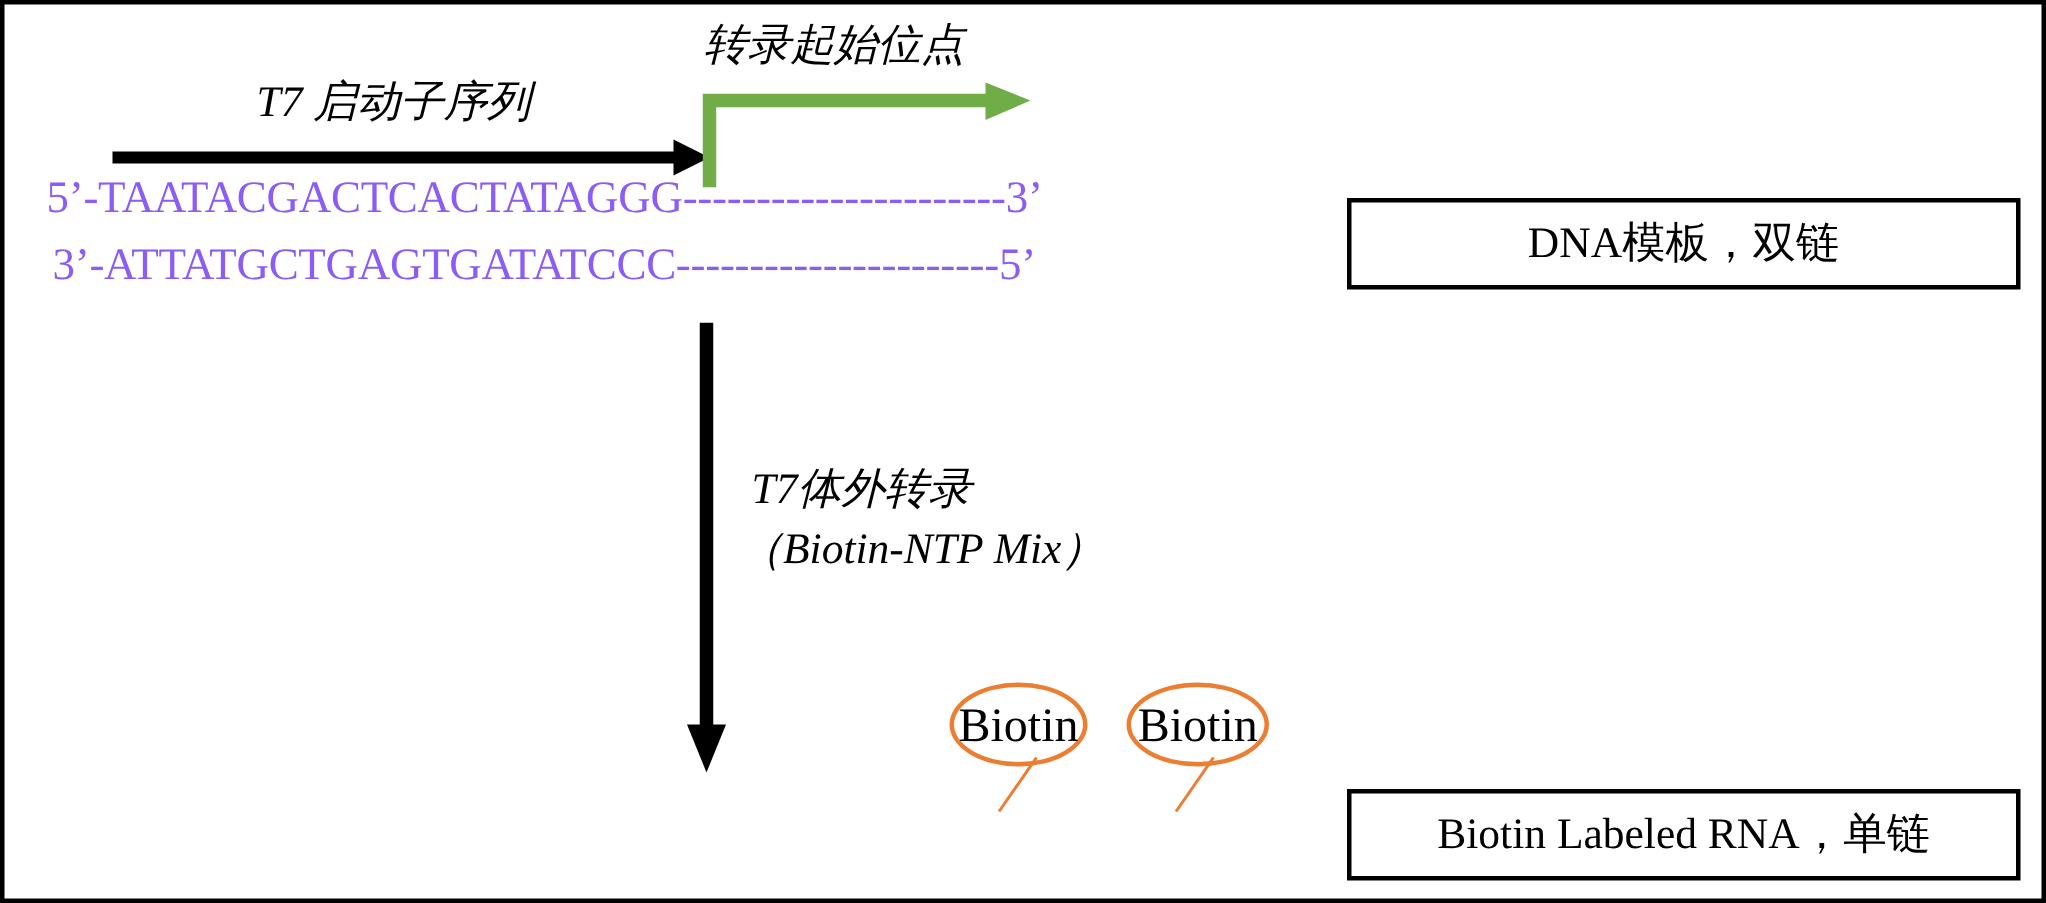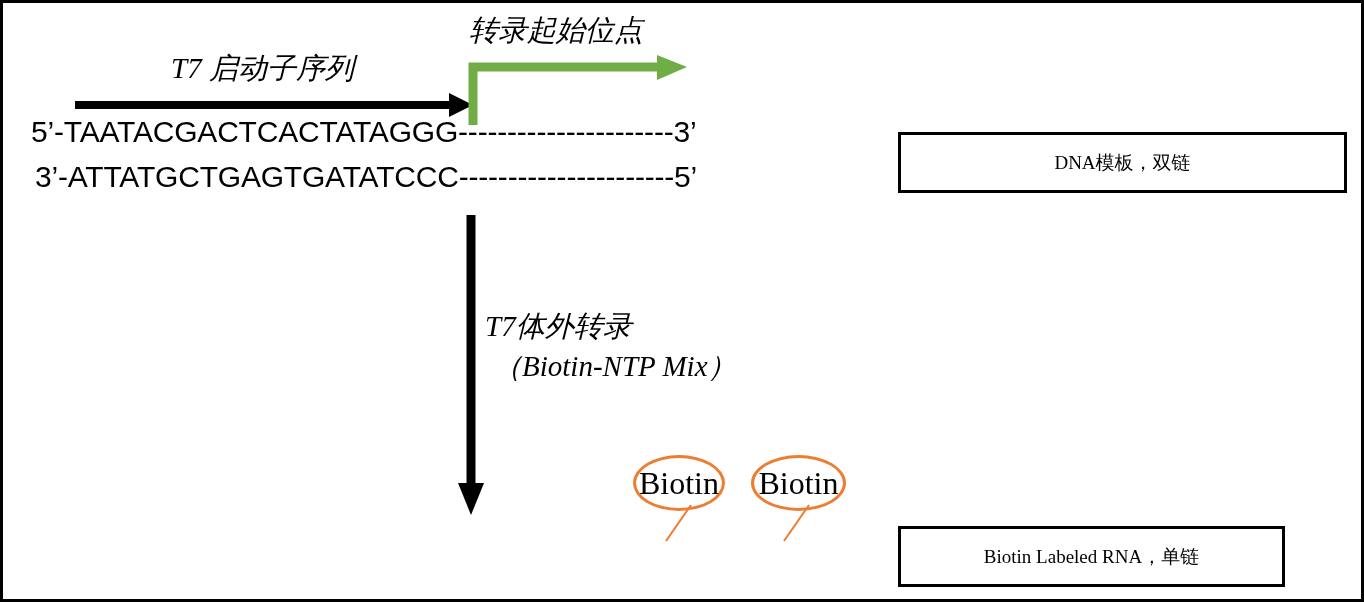--- a/index.html
+++ b/index.html
@@ -18,38 +18,38 @@
     height: 602px;
     background: #ffffff;
     box-sizing: border-box;
     border: 3px solid #000000;
     overflow: hidden;
   }
   .abs { position: absolute; }
 
   
   .seq {
-    font-family: Liberation Sans, sans-serif;
+    font-family: Liberation Serif, serif;
     font-size: 30px;
     line-height: 34px;
     white-space: pre;
     letter-spacing: -0.2px;
-    color: #000000;
+    color: #8b5cf6;
   }
   .cn-label {
     font-family: "Liberation Serif", "DejaVu Serif", serif;
     font-size: 29px;
     line-height: 34px;
     white-space: pre;
     color: #000;
     font-style: italic;
   }
   .box-label {
     font-family: "Liberation Serif", "DejaVu Serif", serif;
-    font-size: 19px;
+    font-size: 29px;
     line-height: 1;
     white-space: pre;
     color: #000;
     display: flex;
     align-items: center;
     justify-content: center;
     text-align: center;
     box-sizing: border-box;
     border: 3px solid #000000;
     background: #ffffff;
@@ -100,36 +100,36 @@
 
   <div class="abs box-label" style="left:895px; top:129px; width:449px; height:61px;">DNA模板，双链</div>
 
   <div class="abs" style="left:450px; top:212px;">
     <svg width="36" height="300" viewBox="0 0 36 300" aria-hidden="true">
       <line x1="18" y1="0" x2="18" y2="272" stroke="#000000" stroke-width="9"></line>
       <polygon points="5,268 31,268 18,300" fill="#000000"></polygon>
     </svg>
   </div>
 
-  <div class="abs cn-label" style="left:482px; top:306px;">T7体外转录</div>
+  <div class="abs cn-label" style="left:498px; top:306px;">T7体外转录</div>
 
   <div class="abs cn-label" style="left:490px; top:346px;">（Biotin-NTP Mix）</div>
 
   <div class="abs ellipse-label" style="left:630px; top:452px; width:92px; height:56px;">Biotin</div>
 
   <div class="abs ellipse-label" style="left:748px; top:452px; width:95px; height:56px;">Biotin</div>
 
   <div class="abs" style="left:660px; top:500px;">
     <svg width="50" height="40" viewBox="0 0 50 40" aria-hidden="true">
       <line x1="3" y1="38" x2="28" y2="2" stroke="#ED7D31" stroke-width="2"></line>
     </svg>
   </div>
 
   <div class="abs" style="left:778px; top:500px;">
     <svg width="50" height="40" viewBox="0 0 50 40" aria-hidden="true">
       <line x1="3" y1="38" x2="28" y2="2" stroke="#ED7D31" stroke-width="2"></line>
     </svg>
   </div>
 
 
-  <div class="abs box-label" style="left:895px; top:523px; width:387px; height:61px;">Biotin Labeled RNA，单链</div>
+  <div class="abs box-label" style="left:895px; top:523px; width:449px; height:61px;">Biotin Labeled RNA，单链</div>
 
 </div>
 
 </body></html>

